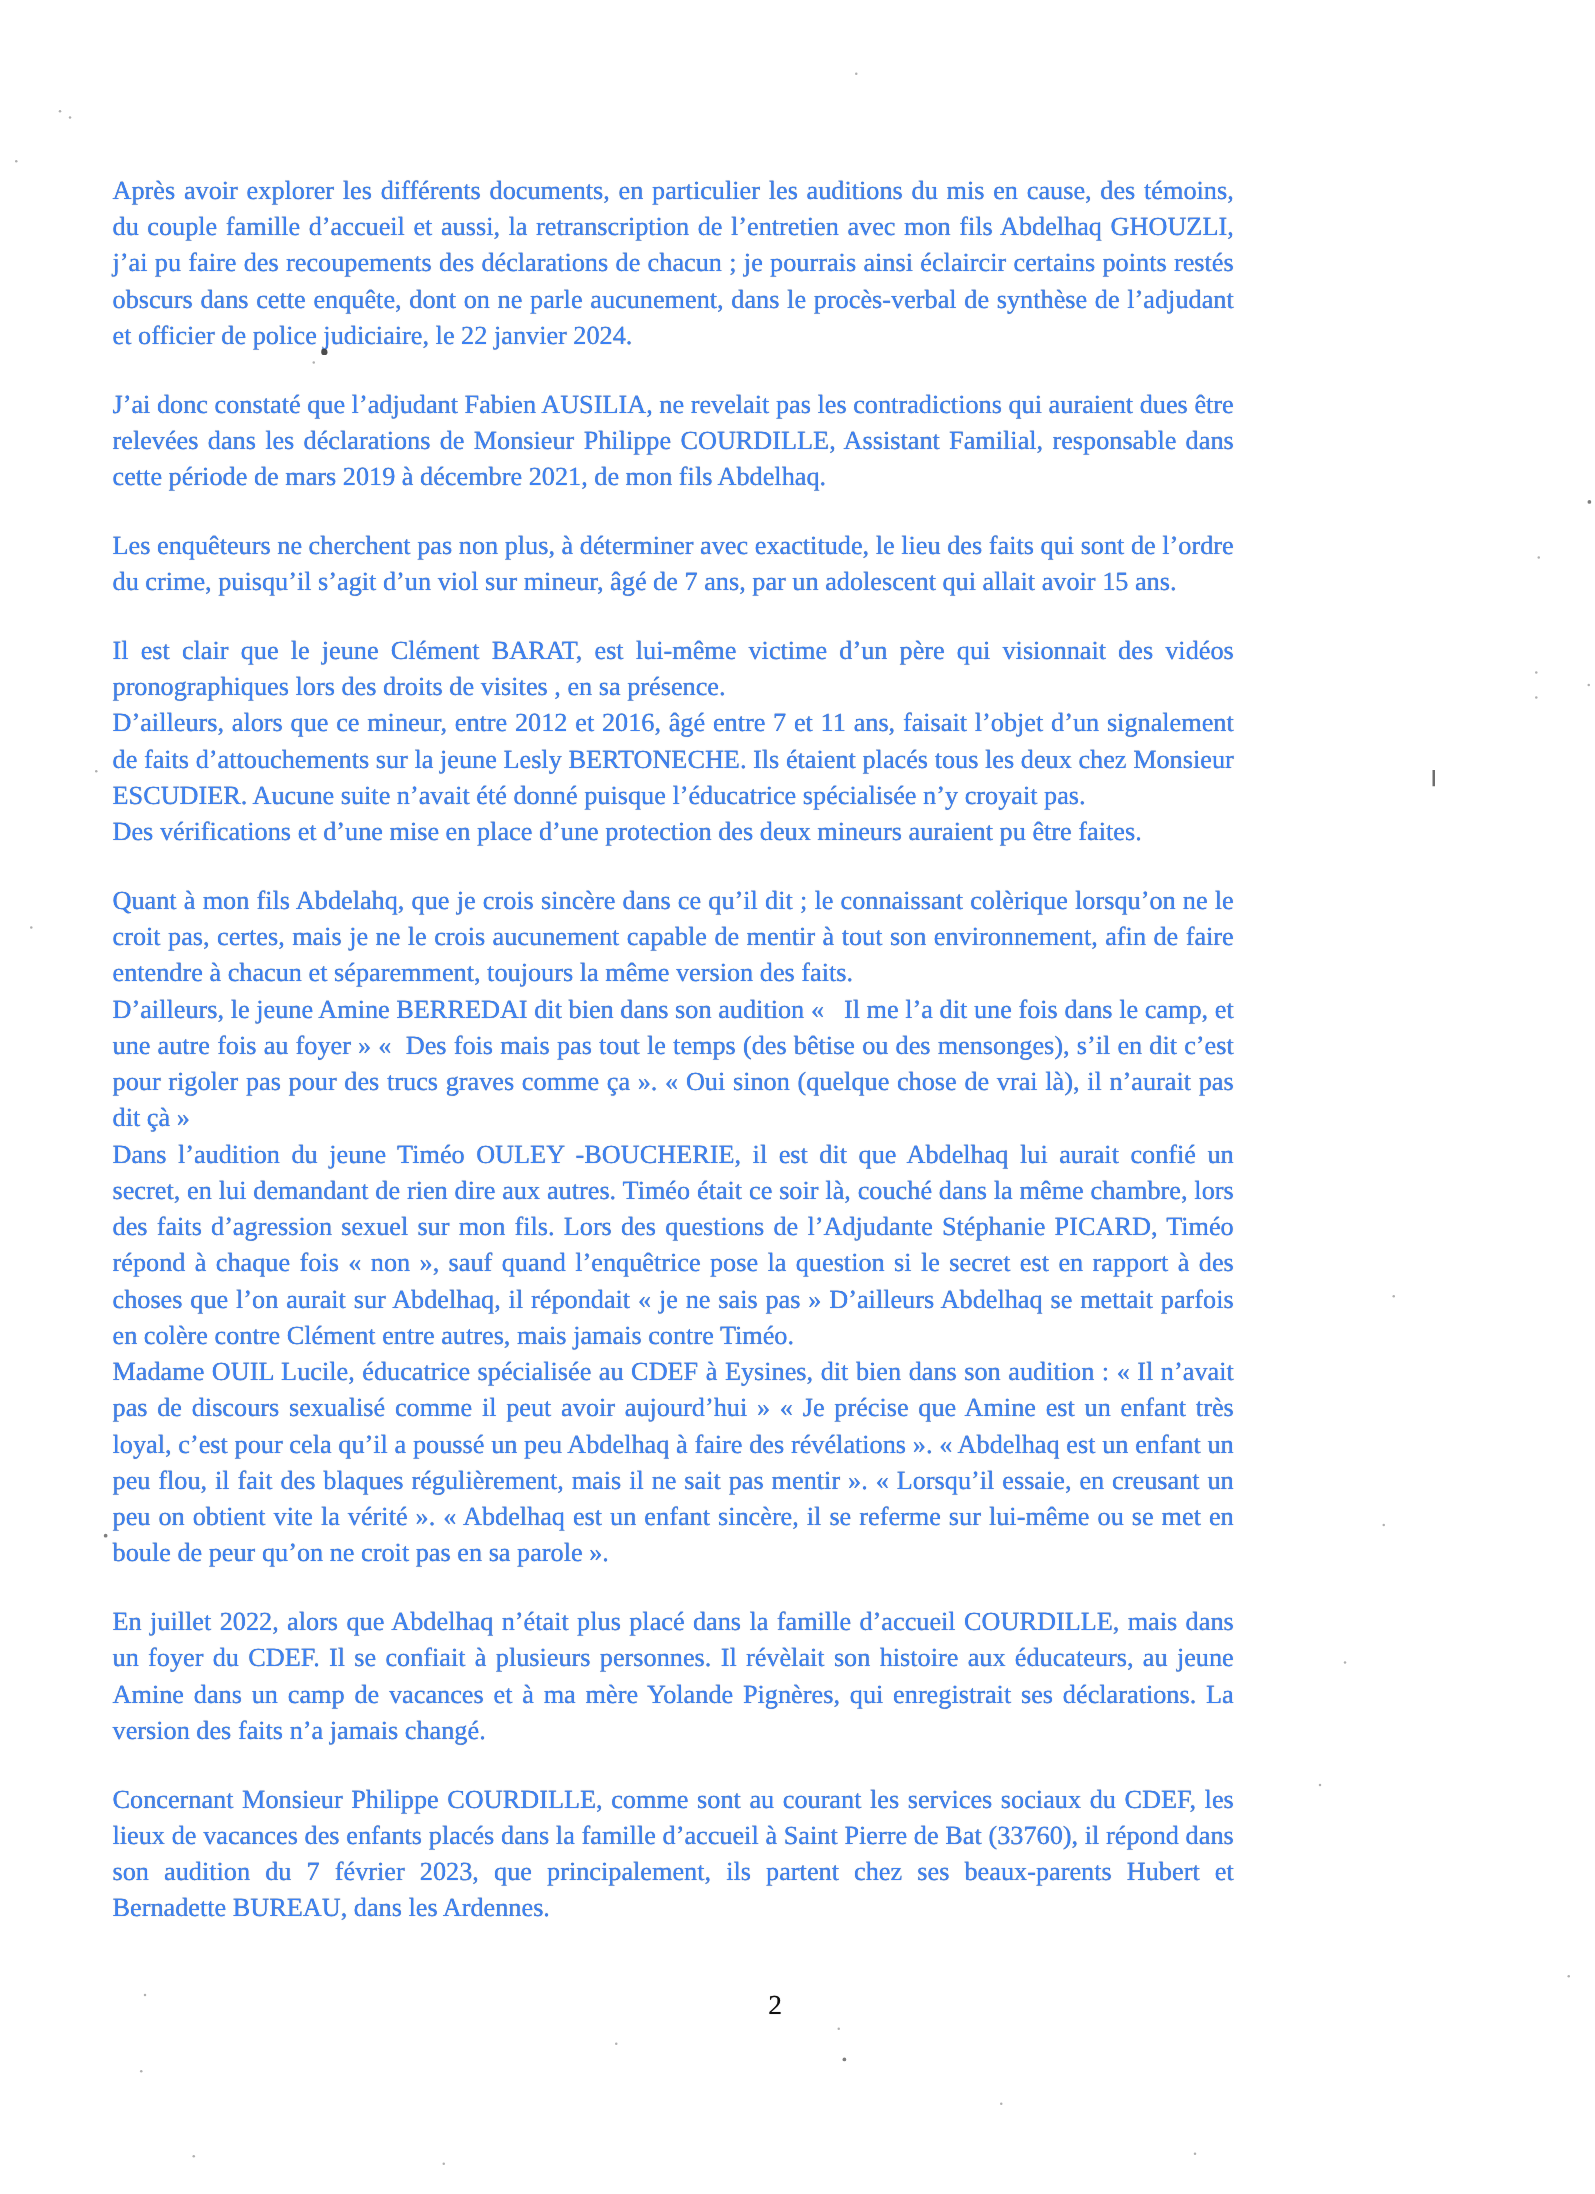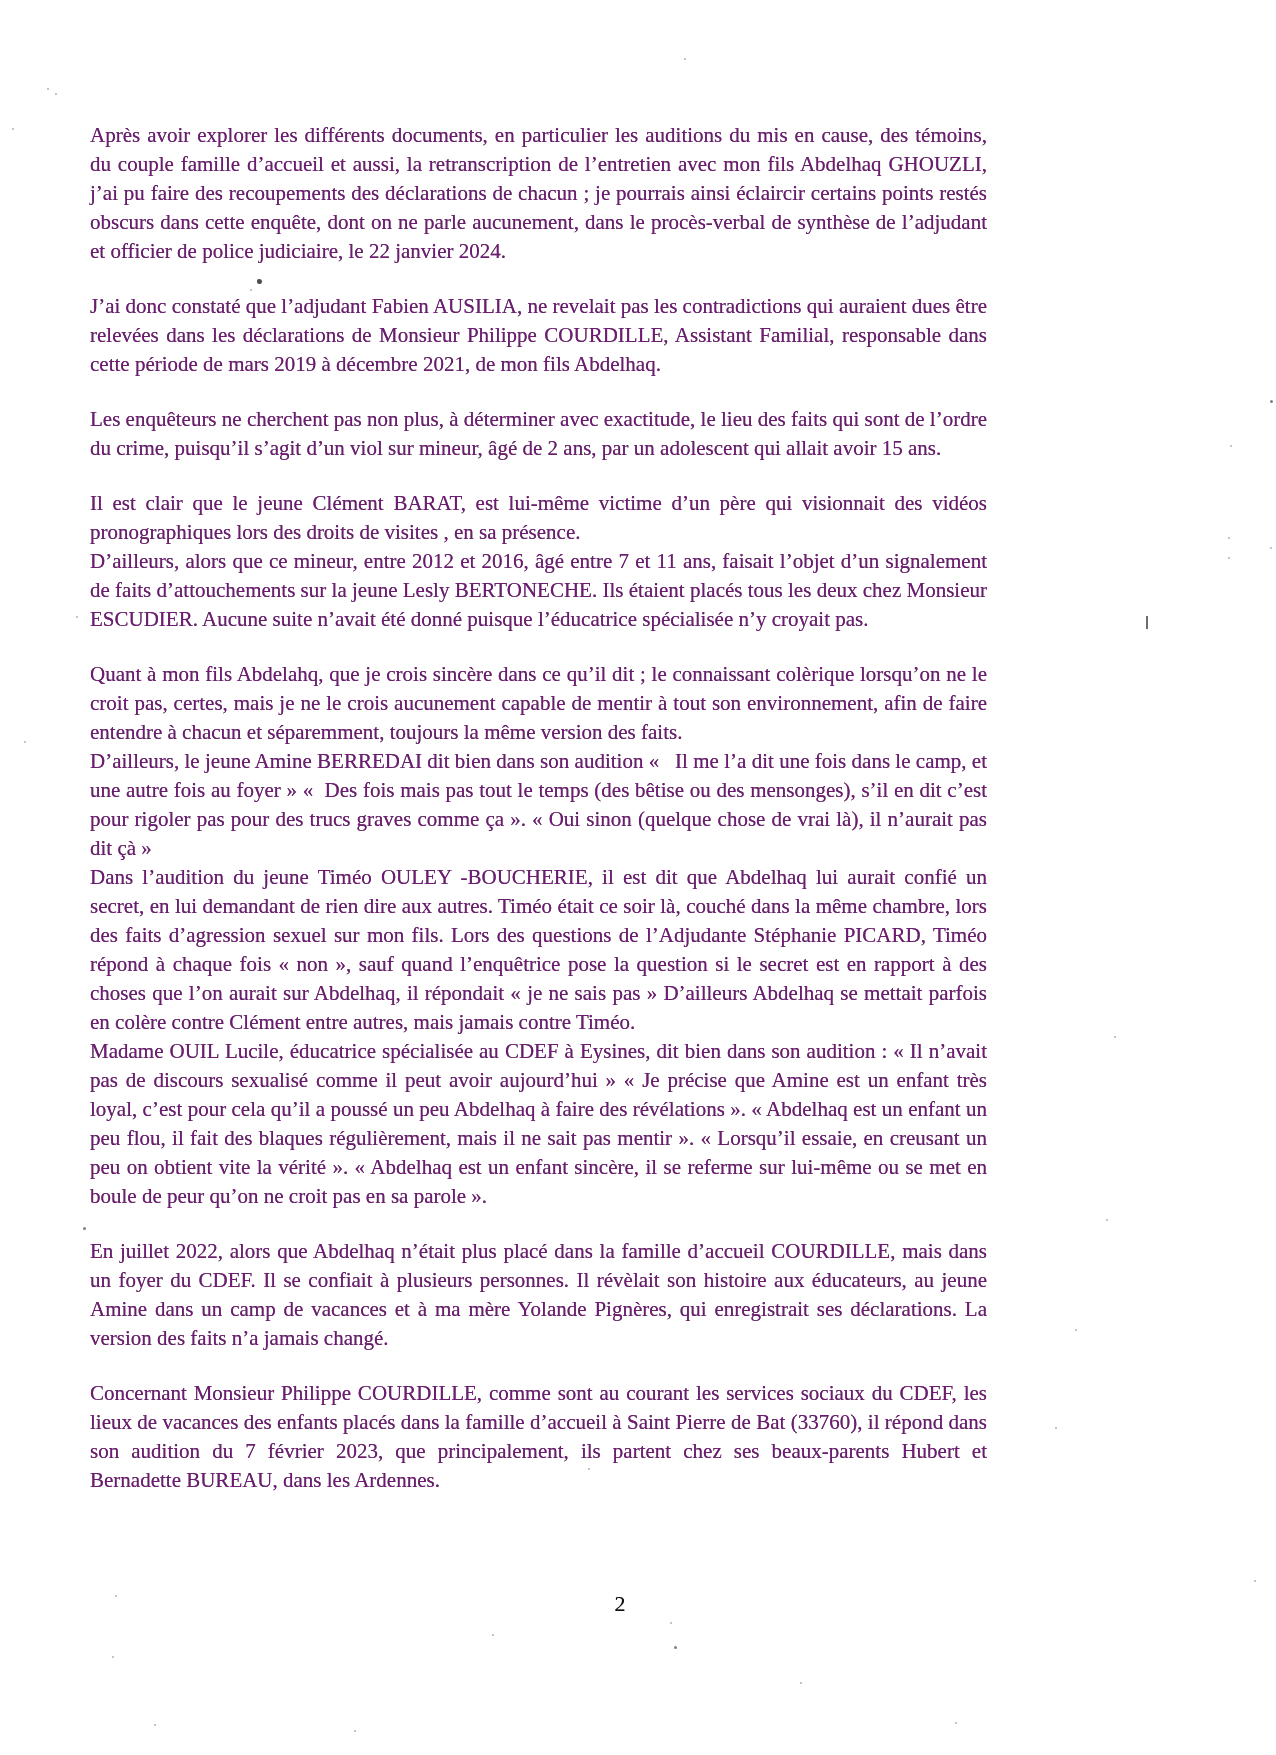--- a/index.html
+++ b/index.html
@@ -9,26 +9,26 @@
     width: 1276px;
     height: 1755px;
     background: #ffffff;
     overflow: hidden;
     color: #101010;
     font-family: "Liberation Serif", "DejaVu Serif", serif;
   }
   .text-column {
     position: absolute;
     left: 90px;
-    top: 121px;
+    top: 138px;
     width: 897px;
     font-size: 21px;
     line-height: 29px;
     text-align: justify;
-    color: #701a75;
+    color: #3b82f6;
     text-shadow: 0 0 0.6px rgba(10,10,10,0.65);
   }
   .block { margin: 0 0 26px 0; }
   .para  { margin: 0; padding: 0; }
   .seg-italic { }
   .page-number {
     position: absolute;
     top: 1591px;
     left: 0;
     width: 1240px;
@@ -60,25 +60,26 @@
 <div class="page">
 
   <div class="text-column">
       <div class="block">
         <p class="para"><span class="seg-normal">Après avoir explorer les différents documents, en particulier les auditions du mis en cause, des témoins, du couple famille d’accueil et aussi, la retranscription de l’entretien avec mon fils Abdelhaq GHOUZLI, j’ai pu faire des recoupements des déclarations de chacun ; je pourrais ainsi éclaircir certains points restés obscurs dans cette enquête, dont on ne parle aucunement, dans le procès-verbal de synthèse de l’adjudant et officier de police judiciaire, le 22 janvier 2024.</span></p>
       </div>
       <div class="block">
         <p class="para"><span class="seg-normal">J’ai donc constaté que l’adjudant Fabien AUSILIA, ne revelait pas les contradictions qui auraient dues être relevées dans les déclarations de Monsieur Philippe COURDILLE, Assistant Familial, responsable dans cette période de mars 2019 à décembre 2021, de mon fils Abdelhaq.</span></p>
       </div>
       <div class="block">
-        <p class="para"><span class="seg-normal">Les enquêteurs ne cherchent pas non plus, à déterminer avec exactitude, le lieu des faits qui sont de l’ordre du crime, puisqu’il s’agit d’un viol sur mineur, âgé de 2 ans, par un adolescent qui allait avoir 15 ans.</span></p>
+        <p class="para"><span class="seg-normal">Les enquêteurs ne cherchent pas non plus, à déterminer avec exactitude, le lieu des faits qui sont de l’ordre du crime, puisqu’il s’agit d’un viol sur mineur, âgé de 7 ans, par un adolescent qui allait avoir 15 ans.</span></p>
       </div>
       <div class="block">
         <p class="para"><span class="seg-normal">Il est clair que le jeune Clément BARAT, est lui-même victime d’un père qui visionnait des vidéos pronographiques lors des droits de visites , en sa présence.</span></p>
         <p class="para"><span class="seg-normal">D’ailleurs, alors que ce mineur, entre 2012 et 2016, âgé entre 7 et 11 ans, faisait l’objet d’un signalement de faits d’attouchements sur la jeune Lesly BERTONECHE. Ils étaient placés tous les deux chez Monsieur ESCUDIER. Aucune suite n’avait été donné puisque l’éducatrice spécialisée n’y croyait pas.</span></p>
+        <p class="para"><span class="seg-normal">Des vérifications et d’une mise en place d’une protection des deux mineurs auraient pu être faites.</span></p>
       </div>
       <div class="block">
         <p class="para"><span class="seg-normal">Quant à mon fils Abdelahq, que je crois sincère dans ce qu’il dit ; le connaissant colèrique lorsqu’on ne le croit pas, certes, mais je ne le crois aucunement capable de mentir à tout son environnement, afin de faire entendre à chacun et séparemment, toujours la même version des faits.</span></p>
         <p class="para"><span class="seg-normal">D’ailleurs, le jeune Amine BERREDAI dit bien dans son audition «&nbsp;&nbsp; Il me l’a dit une fois dans le camp, et une autre fois au foyer » «&nbsp; Des fois mais pas tout le temps (des bêtise ou des mensonges), s’il en dit c’est pour rigoler pas pour des trucs graves comme ça ». « Oui sinon (quelque chose de vrai là), il n’aurait pas dit çà »</span></p>
         <p class="para"><span class="seg-normal">Dans l’audition du jeune Timéo OULEY -BOUCHERIE, il est dit que Abdelhaq lui aurait confié un secret, en lui demandant de rien dire aux autres. Timéo était ce soir là, couché dans la même chambre, lors des faits d’agression sexuel sur mon fils. Lors des questions de l’Adjudante Stéphanie PICARD, Timéo répond à chaque fois « non », sauf quand l’enquêtrice pose la question si le secret est en rapport à des choses que l’on aurait sur Abdelhaq, il répondait « je ne sais pas » D’ailleurs Abdelhaq se mettait parfois en colère contre Clément entre autres, mais jamais contre Timéo.</span></p>
         <p class="para"><span class="seg-normal">Madame OUIL Lucile, éducatrice spécialisée au CDEF à Eysines, dit bien dans son audition : « </span><span class="seg-italic">Il n’avait pas de discours sexualisé comme il peut avoir aujourd’hui » « Je précise que Amine est un enfant très loyal, c’est pour cela qu’il a poussé un peu Abdelhaq à faire des révélations ». « Abdelhaq est un enfant un peu flou, il fait des blaques régulièrement, mais il ne sait pas mentir ». « Lorsqu’il essaie, en creusant un peu on obtient vite la vérité ». « Abdelhaq est un enfant sincère, il se referme sur lui-même ou se met en boule de peur qu’on ne croit pas en sa parole ».</span></p>
       </div>
       <div class="block">
         <p class="para"><span class="seg-normal">En juillet 2022, alors que Abdelhaq n’était plus placé dans la famille d’accueil COURDILLE, mais dans un foyer du CDEF. Il se confiait à plusieurs personnes. Il révèlait son histoire aux éducateurs, au jeune Amine dans un camp de vacances et à ma mère Yolande Pignères, qui enregistrait ses déclarations. La version des faits n’a jamais changé.</span></p>
       </div>

